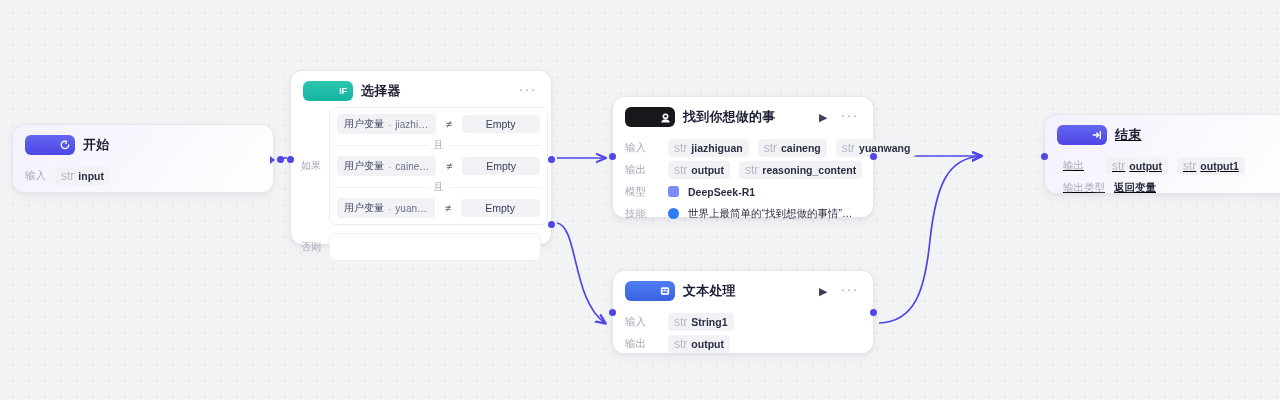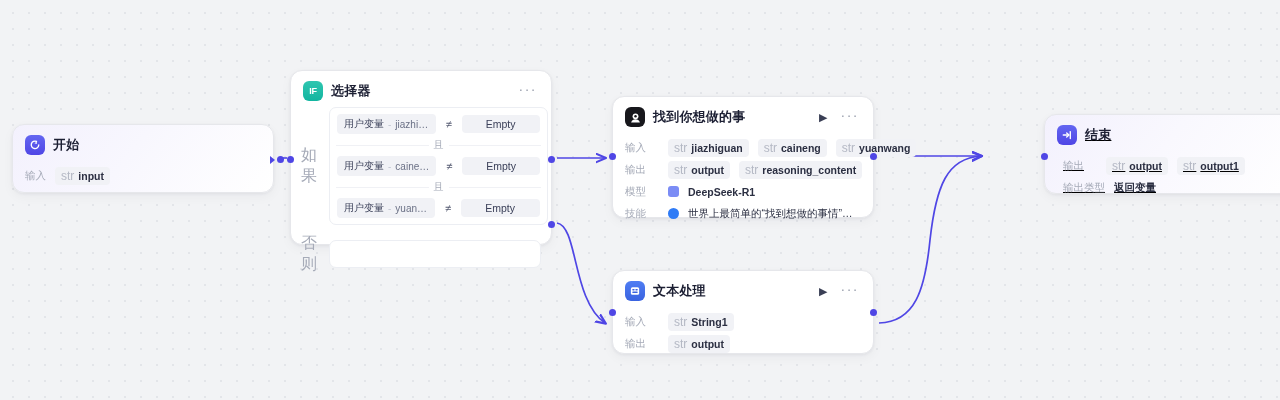--- a/index.html
+++ b/index.html
@@ -47,20 +47,21 @@
   }
   .node-icon {
     width: 20px;
     height: 20px;
     border-radius: 6px;
     flex: 0 0 20px;
     display: flex;
     align-items: center;
     justify-content: center;
     color: #fff;
+    padding-left: 30px;
   }
   .ic-start  { background: linear-gradient(180deg,#6366f1,#4f46e5); }
   .ic-if     { background: linear-gradient(180deg,#2fc6b0,#12b5a0); font-size: 9px; font-weight: 700; letter-spacing: -0.3px; }
   .ic-llm    { background: #17171c; }
   .ic-text   { background: linear-gradient(180deg,#4f7df3,#3a63e0); }
   .ic-end    { background: linear-gradient(180deg,#6366f1,#4f46e5); }
   .node-title {
     font-size: 13px;
     font-weight: 700;
     color: #1c1f33;
@@ -143,21 +144,21 @@
     left: 290px; top: 70px;
     width: 262px; height: 175px;
   }
   .cond-wrap {
     display: flex;
     align-items: center;
     gap: 8px;
     padding: 0 10px 0 10px;
   }
   .cond-side {
-    font-size: 16px;
+    font-size: 10px;
     color: #a6abb8;
     flex: 0 0 20px;
   }
   .cond-box {
     flex: 1 1 auto;
     border: 1px solid #eceef3;
     border-radius: 7px;
     background: #fff;
     padding: 3px 0;
   }

